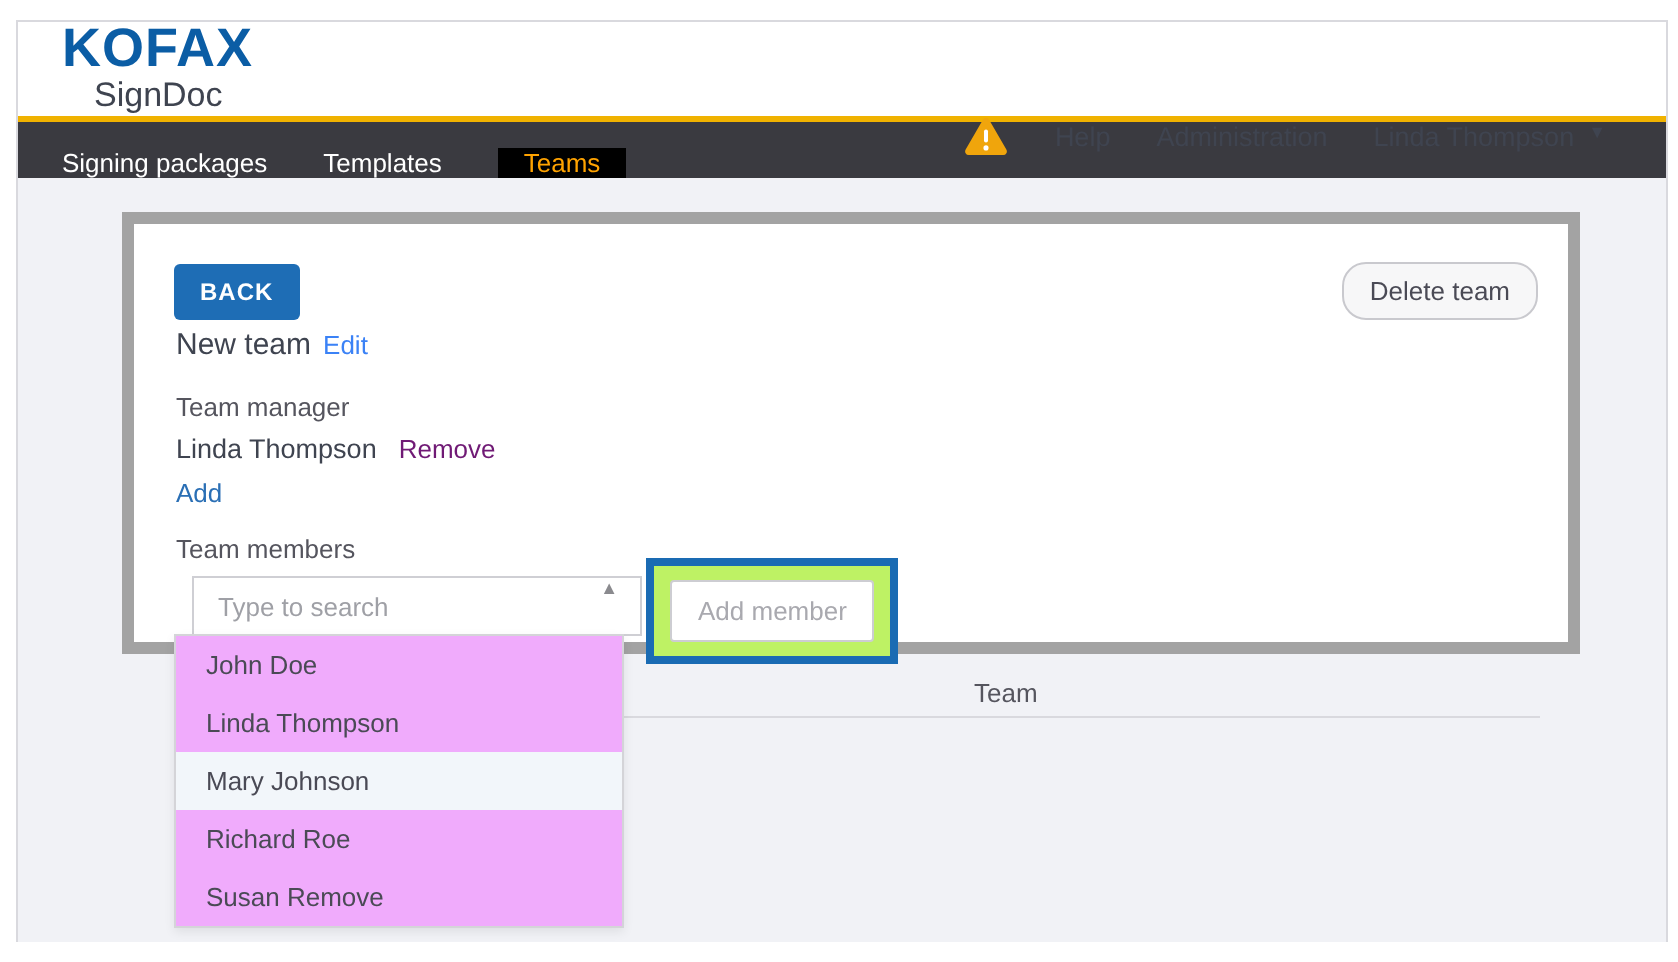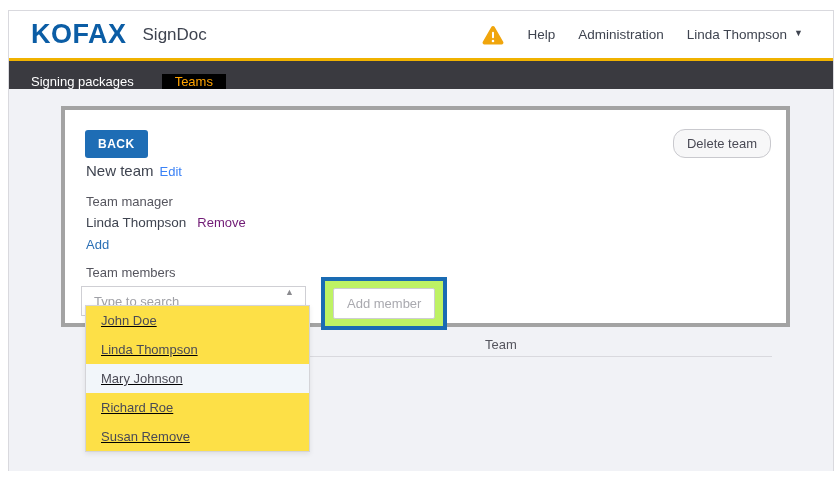--- a/index.html
+++ b/index.html
@@ -8,38 +8,38 @@
     width:839px; height:481px; position:relative;
     background:#ffffff;
     font-family:"Liberation Sans", sans-serif;
     -webkit-font-smoothing:antialiased;
   }
   .app {
     position:absolute; left:8px; top:10px; width:826px; height:461px;
     background:#ffffff; border:1px solid #d9d9de;
   }
   
-  .header { height:47px; display:flex; align-items:center; padding:0 30px 0 22px; background:#fff; }
+  .header { height:47px; display:flex; padding:0 30px 0 22px; background:#fff;flex-direction:column; }
   .logo { color:#0b5da5; font-weight:bold; font-size:27px; letter-spacing:0.5px; line-height:1; }
   .product { color:#3f4450; font-size:17px; margin-left:16px; }
   .header-right { margin-left:auto; display:flex; align-items:center; gap:23px; font-size:13.5px; color:#3f4450; }
   .hdr-link { cursor:pointer; }
   .user-menu { display:flex; align-items:center; gap:7px; cursor:pointer; }
   .user-caret { font-size:9px; color:#3f4450; margin-top:-4px; }
   .warn-icon { display:flex; align-items:center; }
   
   .accent-bar { height:3px; background:#f0b200; }
   .navbar { height:28px; background:#3a3a40; display:flex; align-items:flex-end; padding-left:22px; font-size:13px; }
   .nav-item { color:#ffffff; display:flex; align-items:center; margin-right:28px; cursor:pointer; }
   .nav-item.active { background:#000000; color:#ffa300; padding:0 13px; margin-right:17px; }
   
   .content { position:relative; height:382px; background:#f1f2f6; }
   .card {
     position:absolute; left:52px; top:17px; width:729px; height:221px;
-    background:#ffffff; border:4px solid #a3a3a3;
+    background:#ffffff; border:6px solid #a3a3a3;
   }
   .back-btn {
     position:absolute; left:20px; top:20px;
     background:#1e6db5; color:#ffffff; border:none; border-radius:3px;
     font-size:12px; font-weight:bold; letter-spacing:0.5px;
     padding:7px 13px; font-family:inherit; cursor:pointer;
   }
   .delete-btn {
     position:absolute; right:15px; top:19px;
     background:#f7f7f8; border:1px solid #c9c9ce; border-radius:12px;
@@ -48,21 +48,21 @@
   .title-row { position:absolute; left:21px; top:52px; font-size:15px; color:#3f4450; }
   .edit-link { color:#3b82f6; font-size:13px; margin-left:6px; cursor:pointer; }
   .label-sm { font-size:13px; color:#55555e; }
   .manager-label { position:absolute; left:21px; top:84px; }
   .manager-row  { position:absolute; left:21px; top:105px; font-size:13.5px; color:#3f4450; }
   .remove-link  { color:#701a75; margin-left:11px; font-size:13px; }
   .add-link     { position:absolute; left:21px; top:127px; color:#2a6fb5; font-size:13px; cursor:pointer; }
   .members-label{ position:absolute; left:21px; top:155px; }
   
   .combo {
-    position:absolute; left:16px; top:176px; width:225px; height:30px;
+    position:absolute; left:29px; top:176px; width:225px; height:30px;
     background:#fff; border:1px solid #cfcfd4; display:flex; 
   }
   .combo input {
     border:none; outline:none; flex:1; min-width:0;
     font-size:13px; color:#3f4450; padding:0 0 0 12px; font-family:inherit; background:transparent;
   }
   .combo input::placeholder { color:#9fa0a6; opacity:1; }
   .combo-caret { color:#8a8a8e; font-size:9px; margin-right:11px; cursor:pointer; }
   
   .focus-ring {
@@ -71,23 +71,23 @@
   }
   .add-member-btn {
     background:#ffffff; border:1px solid #cdcdd2; border-radius:2px;
     color:#a9a9af; font-size:13px; padding:7px 13px; font-family:inherit; cursor:default;
   }
   
   .roles-header { position:absolute; left:420px; top:227px; font-size:13px; color:#55555e; }
   .table-line { position:absolute; left:20px; right:14px; top:246px; border-top:1px solid #d9d9de; }
   
   .dropdown {
-    position:absolute; left:20px; top:195px; width:225px;
-    background:#fde047; border:1px solid #d4d4d8;
-    box-shadow:0 2px 5px rgba(0,0,0,0.08); z-index:10;text-decoration:underline;
+    position:absolute; left:20px; top:205px; width:225px;
+    background:#f0abfc; border:1px solid #d4d4d8;
+    box-shadow:0 2px 5px rgba(0,0,0,0.08); z-index:10;
   }
   .option { height:29px; line-height:29px; padding-left:15px; font-size:13px; color:#4a4a55; cursor:pointer; }
   .option.highlighted { background:#f2f6fa; }
 </style>
 </head>
 <body>
 
 <div class="app">
 
   <div class="header">
@@ -107,20 +107,21 @@
         <span>Linda Thompson</span>
         <span class="user-caret">▼</span>
       </span>
     </div>
   </div>
 
   <div class="accent-bar"></div>
 
   <div class="navbar">
     <div class="nav-item">Signing packages</div>
+    <div class="nav-item">Templates</div>
     <div class="nav-item active">Teams</div>
   </div>
 
   <div class="content">
     <div class="card">
 
       <button class="back-btn">BACK</button>
       <button class="delete-btn">Delete team</button>
 
       <div class="title-row">

